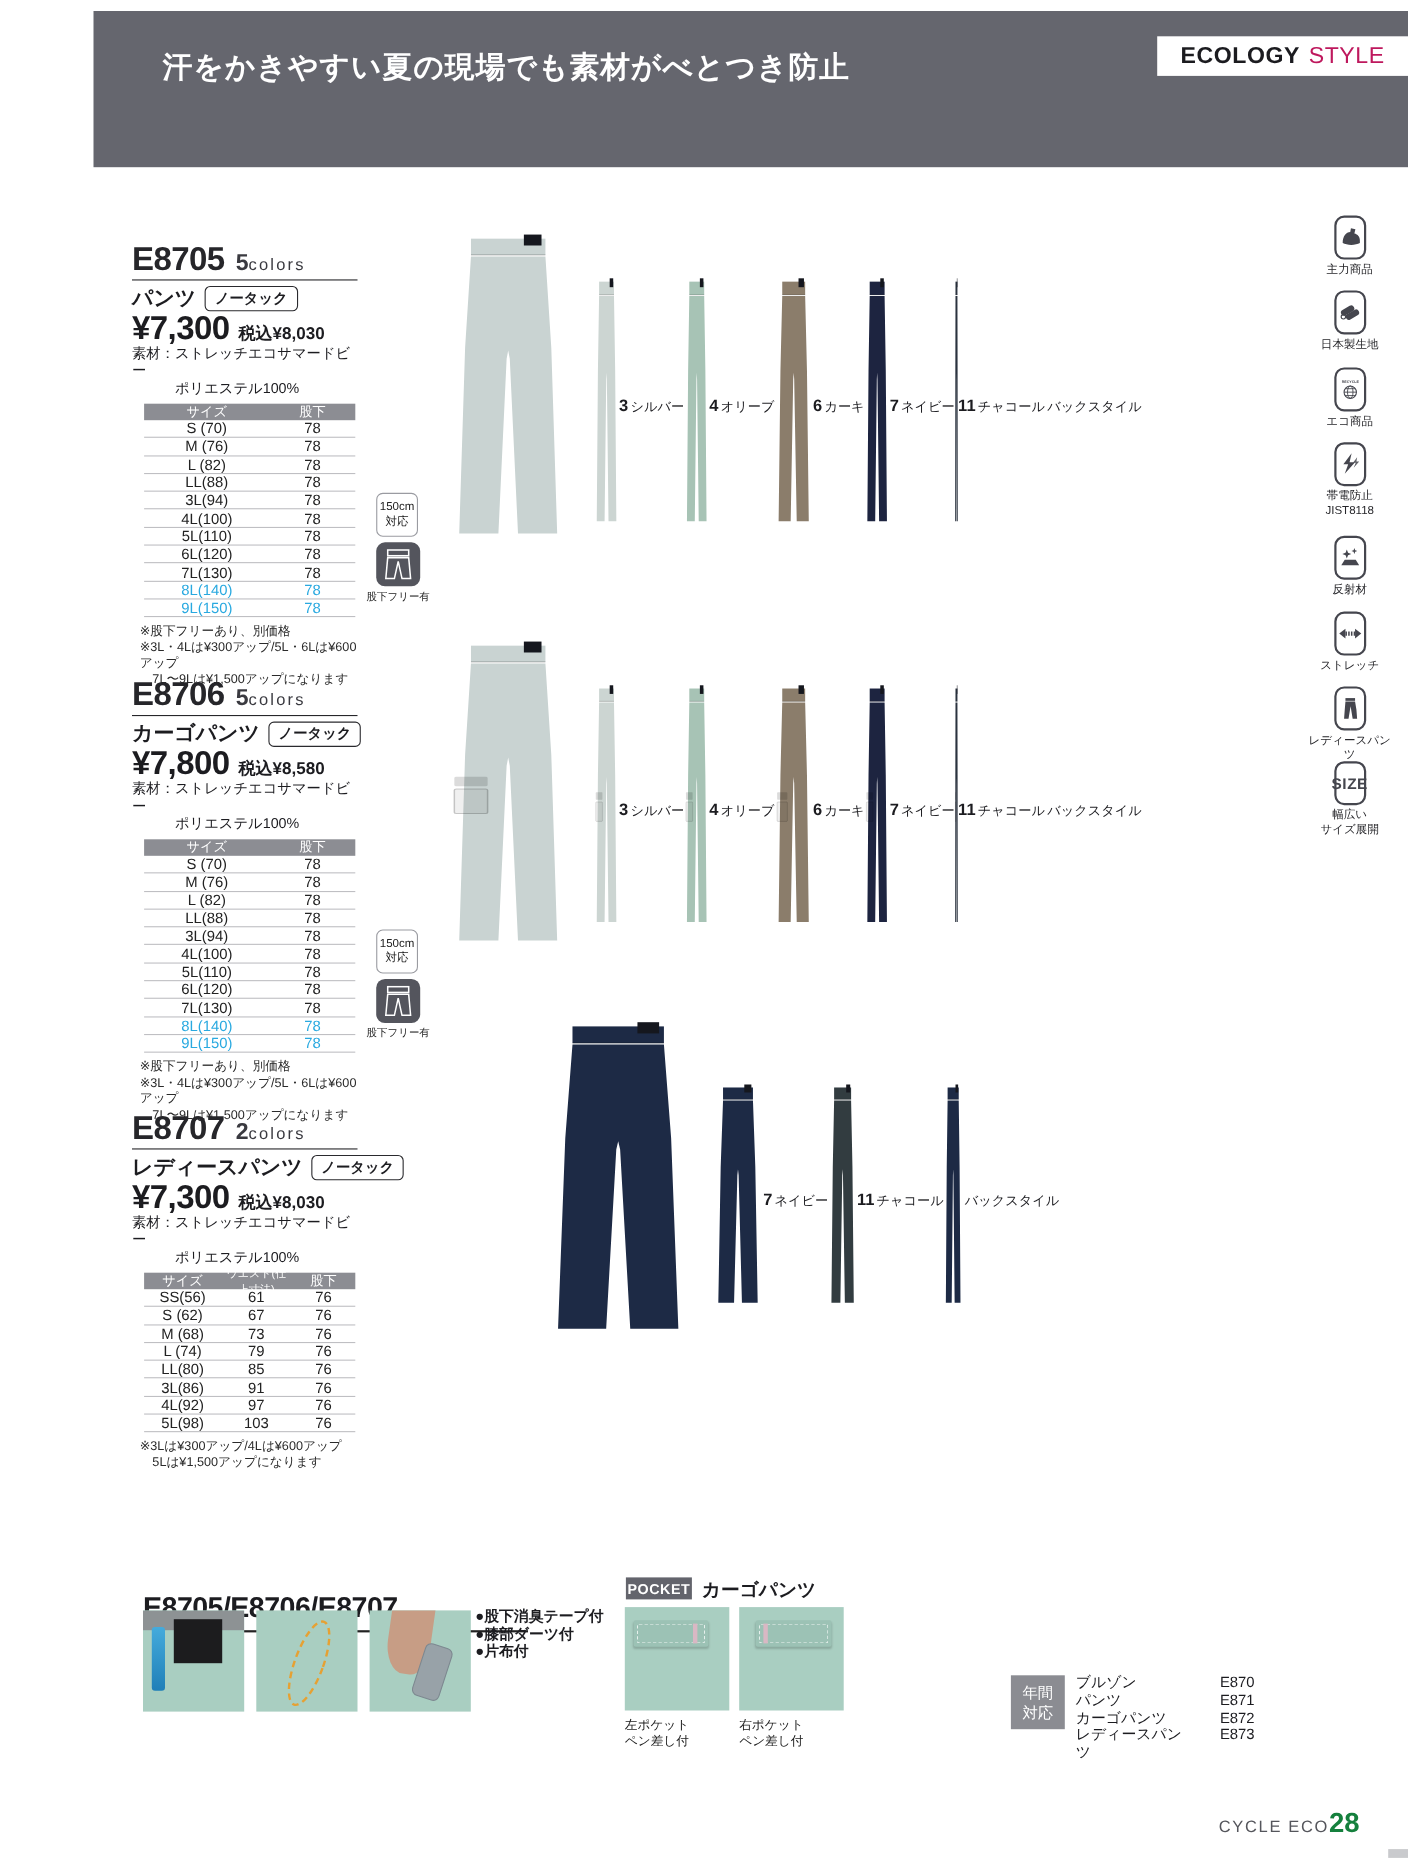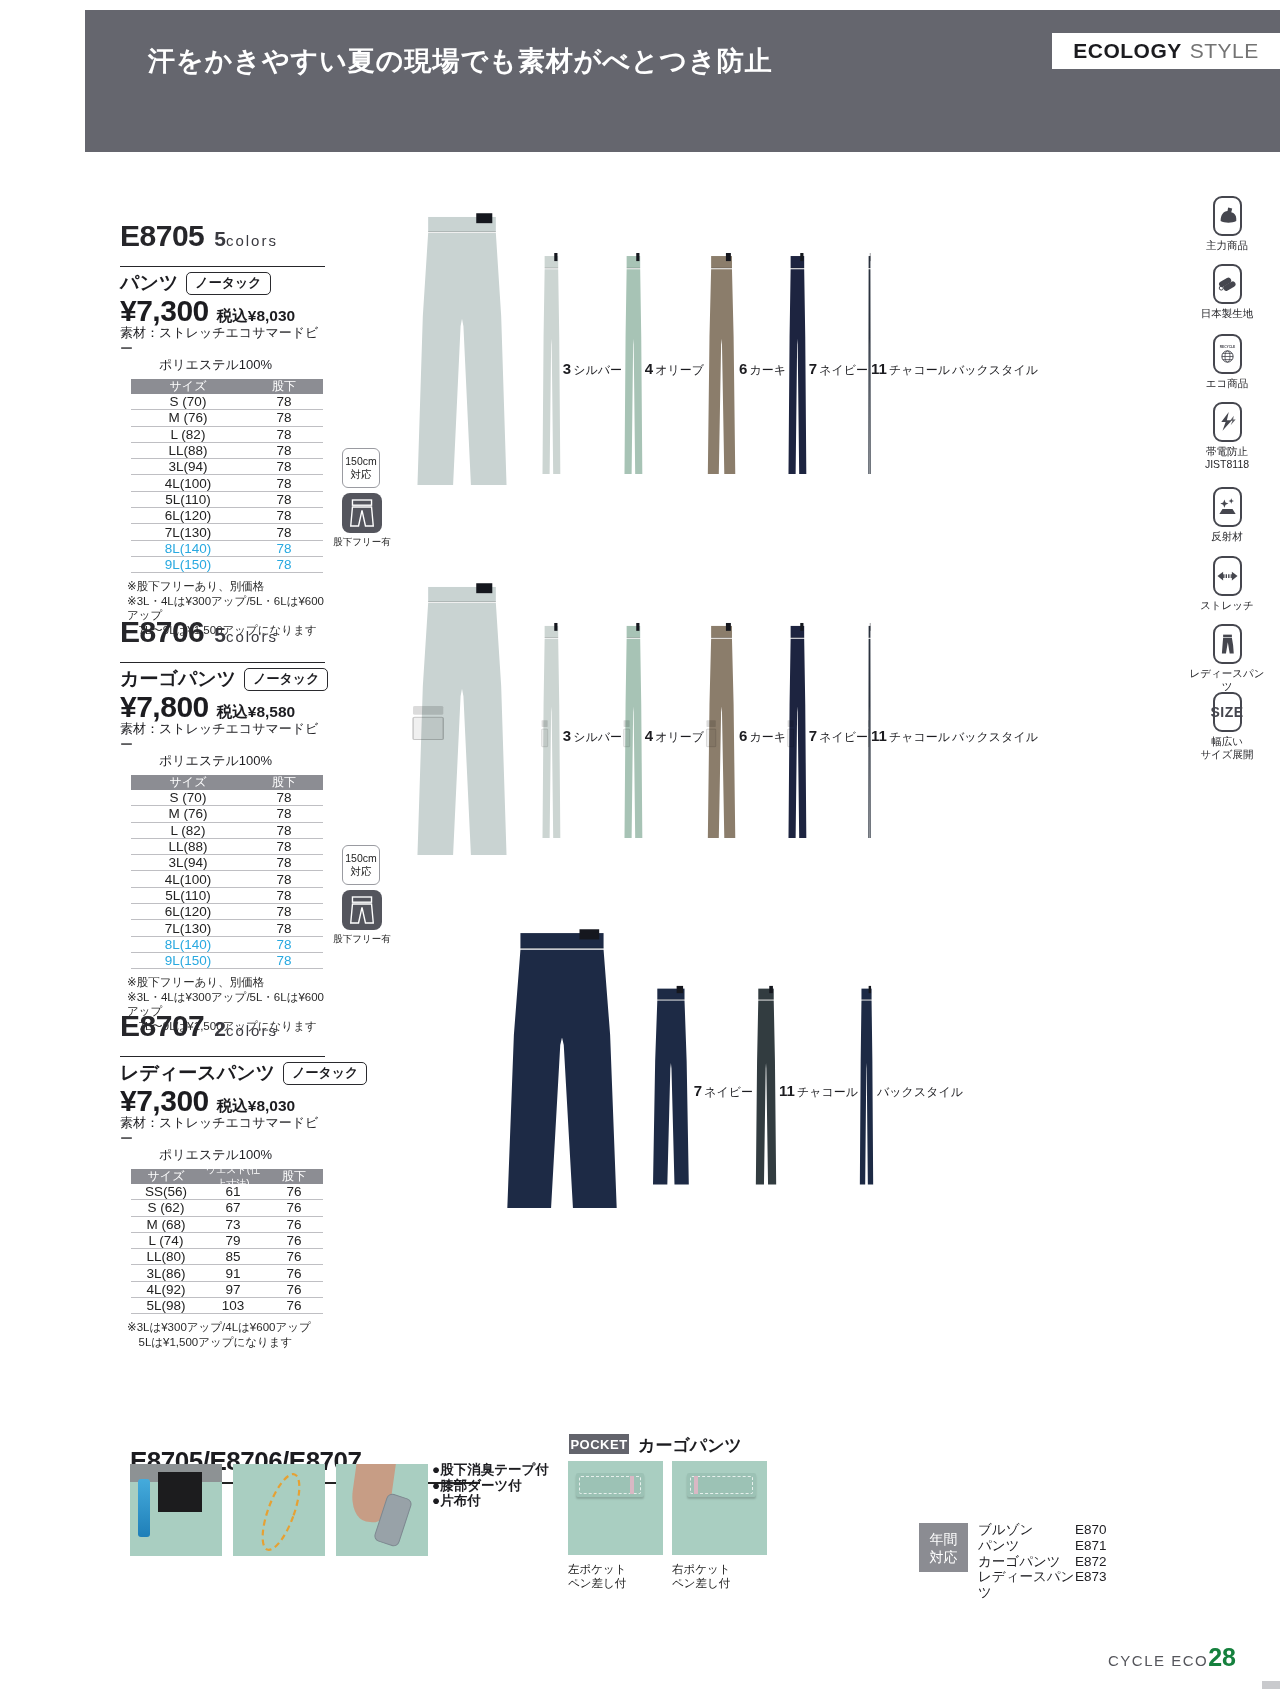--- a/index.html
+++ b/index.html
@@ -5,24 +5,24 @@
   html,body{margin:0;padding:0;background:#fff;}
   .page{position:relative;width:1280px;height:1689px;background:#fff;overflow:hidden;
         font-family:"Liberation Sans","DejaVu Sans",sans-serif;color:#1c1c20;}
   
   .banner{position:absolute;left:85px;top:10px;right:0;height:142px;background:#65666e;}
   .banner-text{position:absolute;left:63px;top:28px;color:#fff;font-weight:bold;
                font-size:27px;line-height:46px;letter-spacing:1px;}
   .eco-badge{position:absolute;right:0;top:23px;width:228px;height:36px;background:#fff;
              display:flex;align-items:center;justify-content:center;font-size:21px;letter-spacing:.5px;}
   .eco-badge .p1{font-weight:bold;color:#1b1b1f;}
-  .eco-badge .p2{color:#737373;margin-left:8px;}
+  .eco-badge .p2{color:#be185d;margin-left:8px;}
   
   .product{position:absolute;left:120px;width:205px;}
-  .pcode{border-bottom:1.5px solid #26262a;padding-bottom:15px;white-space:nowrap;}
+  .pcode{border-bottom:1.5px solid #26262a;padding-bottom:3px;white-space:nowrap;}
   .pcode .code{font-size:30px;line-height:28px;font-weight:bold;letter-spacing:-.5px;color:#26262a;}
   .pcode .cnum{font-size:21px;font-weight:bold;margin-left:10px;color:#3a3a40;}
   .pcode .cword{font-size:15px;letter-spacing:2px;color:#3a3a40;}
   .pname{margin-top:5px;height:22px;display:flex;align-items:center;white-space:nowrap;}
   .pname .nm{font-size:19px;font-weight:bold;}
   .tuck{margin-left:8px;font-size:13px;font-weight:600;border:1.5px solid #2a2a2e;
         border-radius:5px;padding:1px 8px 2px;}
   .pprice{height:28px;display:flex;align-items:baseline;white-space:nowrap;}
   .pprice .price{font-size:30px;font-weight:bold;letter-spacing:-.5px;}
   .pprice .tax{font-size:15.5px;font-weight:bold;margin-left:8px;}
@@ -92,21 +92,21 @@
   .ph-pen{position:absolute;right:14%;top:10%;width:6%;height:80%;background:#d9b8c4;}
   .ph-hand{position:absolute;left:18%;top:-6%;width:42%;height:70%;background:#c79d85;
            border-radius:0 0 40% 45%;transform:rotate(8deg);}
   .ph-phone{position:absolute;left:48%;top:34%;width:26%;height:52%;background:#98a2a8;
             border-radius:6px;transform:rotate(18deg);border:1px solid #7d8890;}
   
   .annualbox{position:absolute;left:919px;top:1523px;width:49px;height:49px;background:#8b8c92;
              color:#fff;font-size:14px;line-height:18px;display:flex;align-items:center;
              justify-content:center;text-align:center;white-space:pre-line;}
   .annualrows{position:absolute;left:978px;top:1522px;font-size:13.5px;line-height:15.8px;}
-  .arow{display:flex;}
+  .arow{display:flex;gap:34px;}
   .arow .an{width:97px;}
   .arow .ac{}
   
   .footer{position:absolute;right:44px;top:1643px;display:flex;align-items:baseline;}
   .footer .brand{font-size:15px;color:#55565c;letter-spacing:1.5px;}
   .footer .pg{font-size:25px;font-weight:bold;color:#15803d;}
   .cornerstrip{position:absolute;right:0;bottom:0;width:18px;height:8px;background:#c9cacd;}
   svg text{font-family:"Liberation Sans","DejaVu Sans",sans-serif;}
 </style>
 </head>

